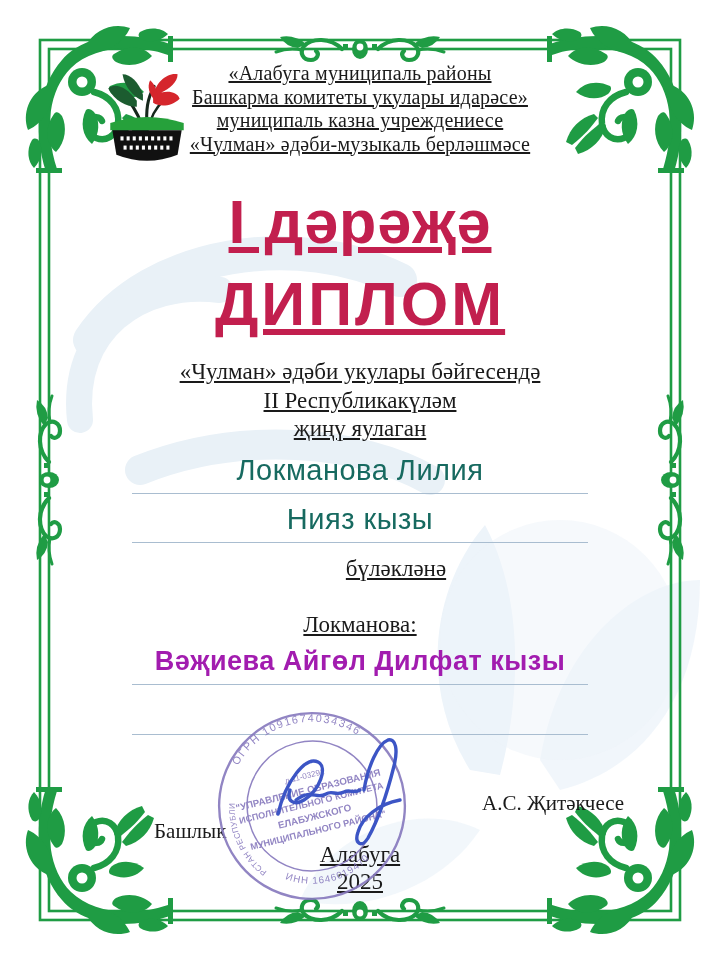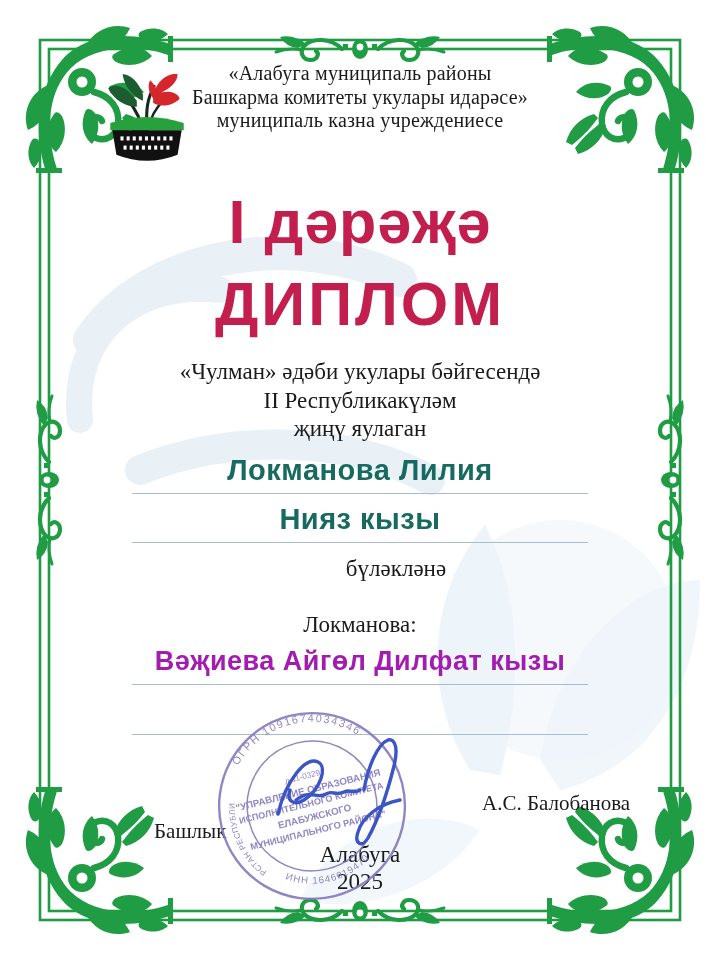--- a/index.html
+++ b/index.html
@@ -2,32 +2,32 @@
 <html><head>
 <meta charset="utf-8">
 <style>
   html,body{margin:0;padding:0;background:#9a9a9a;}
   .page{
     position:relative;width:720px;height:960px;margin:0 auto;
     background:#ffffff;overflow:hidden;
     font-family:"Liberation Serif", serif;color:#1a1a1a;
   }
   .abs{position:absolute;}
-  .centered{left:0;width:720px;text-align:center;}
+  .centered{left:0;width:720px;text-align:center;text-decoration:underline;}
   svg{display:block;}
   
   .org-lines{top:62px;font-size:20px;line-height:23.5px;letter-spacing:.2px;}
   .title-block{top:184px;font-family:"Liberation Sans",sans-serif;font-weight:bold;color:#c21f4e;}
   .title-degree{font-size:61px;line-height:76px;letter-spacing:1px;}
   .title-type{font-size:61px;line-height:88px;letter-spacing:3px;}
   .subtitle{top:358px;font-size:23px;line-height:28.5px;}
   .field{left:132px;width:456px;text-align:center;border-bottom:1.6px solid #a9bdd0;}
   .recipient-1{top:452px;}
   .recipient-2{top:501px;}
-  .recipient-name{font-family:"Liberation Sans",sans-serif;font-weight:bold;font-size:29px;line-height:36px;color:#176a60;padding-bottom:5px;letter-spacing:.5px;}
+  .recipient-name{font-family:"Liberation Sans",sans-serif;font-weight:normal;font-size:29px;line-height:36px;color:#176a60;padding-bottom:5px;letter-spacing:.5px;}
   .award-word{top:556px;font-size:23px;margin-left:36px;}
   .supervisor-label{top:612px;font-size:23px;}
   .supervisor-field{top:645px;}
   .supervisor-name{font-family:"Liberation Sans",sans-serif;font-weight:bold;font-size:27px;line-height:33px;color:#a21caf;padding-bottom:6px;letter-spacing:.5px;}
   .empty-field{top:702px;height:32px;}
   .sign-title{left:154px;top:819px;font-size:21px;}
   .signer-name{left:482px;top:791px;font-size:21px;}
   .footer-city{top:842px;font-size:23px;}
   .footer-year{top:869px;font-size:23px;}
   
@@ -128,20 +128,21 @@
         <rect x="57" y="78" width="3" height="4"></rect>
       <rect x="63" y="78" width="3" height="4"></rect>
         <rect x="69" y="78" width="3" height="4"></rect>
     </g>
   </svg>
 
   <div class="abs z2 centered org-lines">
     <div>«Алабуга муниципаль районы</div>
     <div>Башкарма комитеты укулары идарәсе»</div>
     <div>муниципаль казна учреждениесе</div>
+    <div>«Чулман» әдәби-музыкаль берләшмәсе</div>
   </div>
 
   <div class="abs z2 centered title-block">
     <div class="title-degree">I дәрәҗә</div>
     <div class="title-type">ДИПЛОМ</div>
   </div>
 
   <div class="abs z2 centered subtitle">
     <div>«Чулман» әдәби укулары бәйгесендә</div>
     <div>II Республикакүләм</div>
@@ -193,18 +194,18 @@
 
   <svg class="abs z4 signature-wrap" width="176" height="150" viewBox="0 0 176 150">
     <g fill="none" stroke="#3c55c5" stroke-width="3.4" stroke-linecap="round">
       <path d="M18,100 C26,66 46,42 58,48 C68,53 60,76 44,86 C34,92 26,87 30,76"></path>
       <path d="M36,86 C52,74 56,86 66,80 C72,76 76,82 84,78 C90,75 94,80 100,76"></path>
       <path d="M104,76 C108,52 118,30 128,26 C136,24 138,36 134,52 C128,76 118,106 108,124 C102,134 94,130 98,118 C102,104 118,90 140,86"></path>
     </g>
   </svg>
 
   <div class="abs z2 sign-title">Башлык</div>
-  <div class="abs z2 signer-name">А.С. Балобанова</div>
+  <div class="abs z2 signer-name">А.С. Җитәкчесе</div>
 
   <div class="abs z2 centered footer-city">Алабуга</div>
   <div class="abs z2 centered footer-year">2025</div>
 
 </div>
 
 </body></html>

